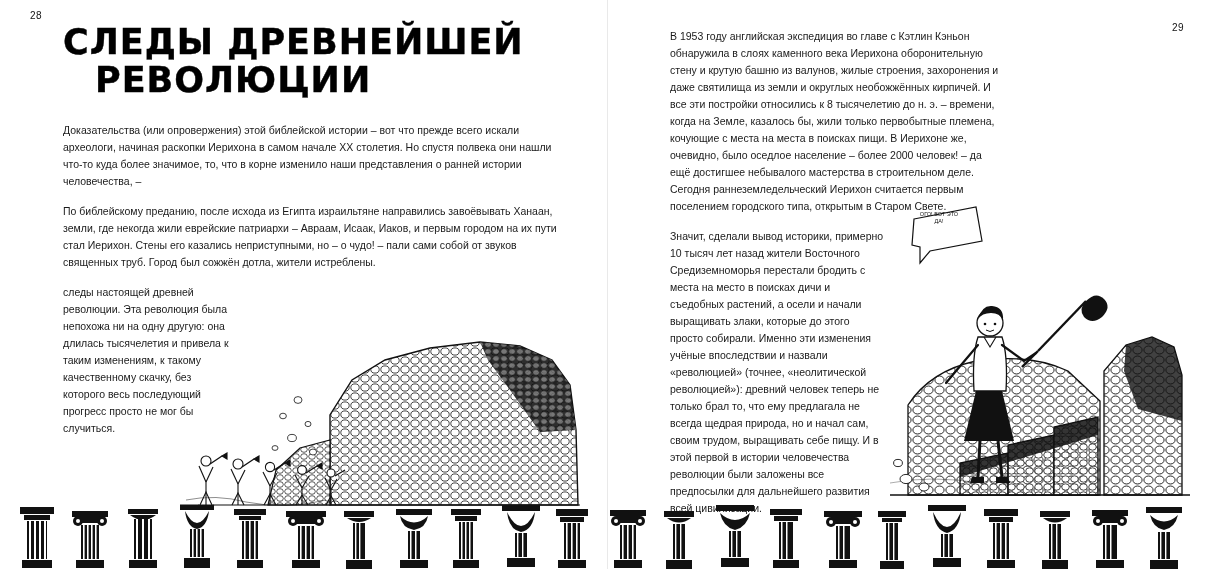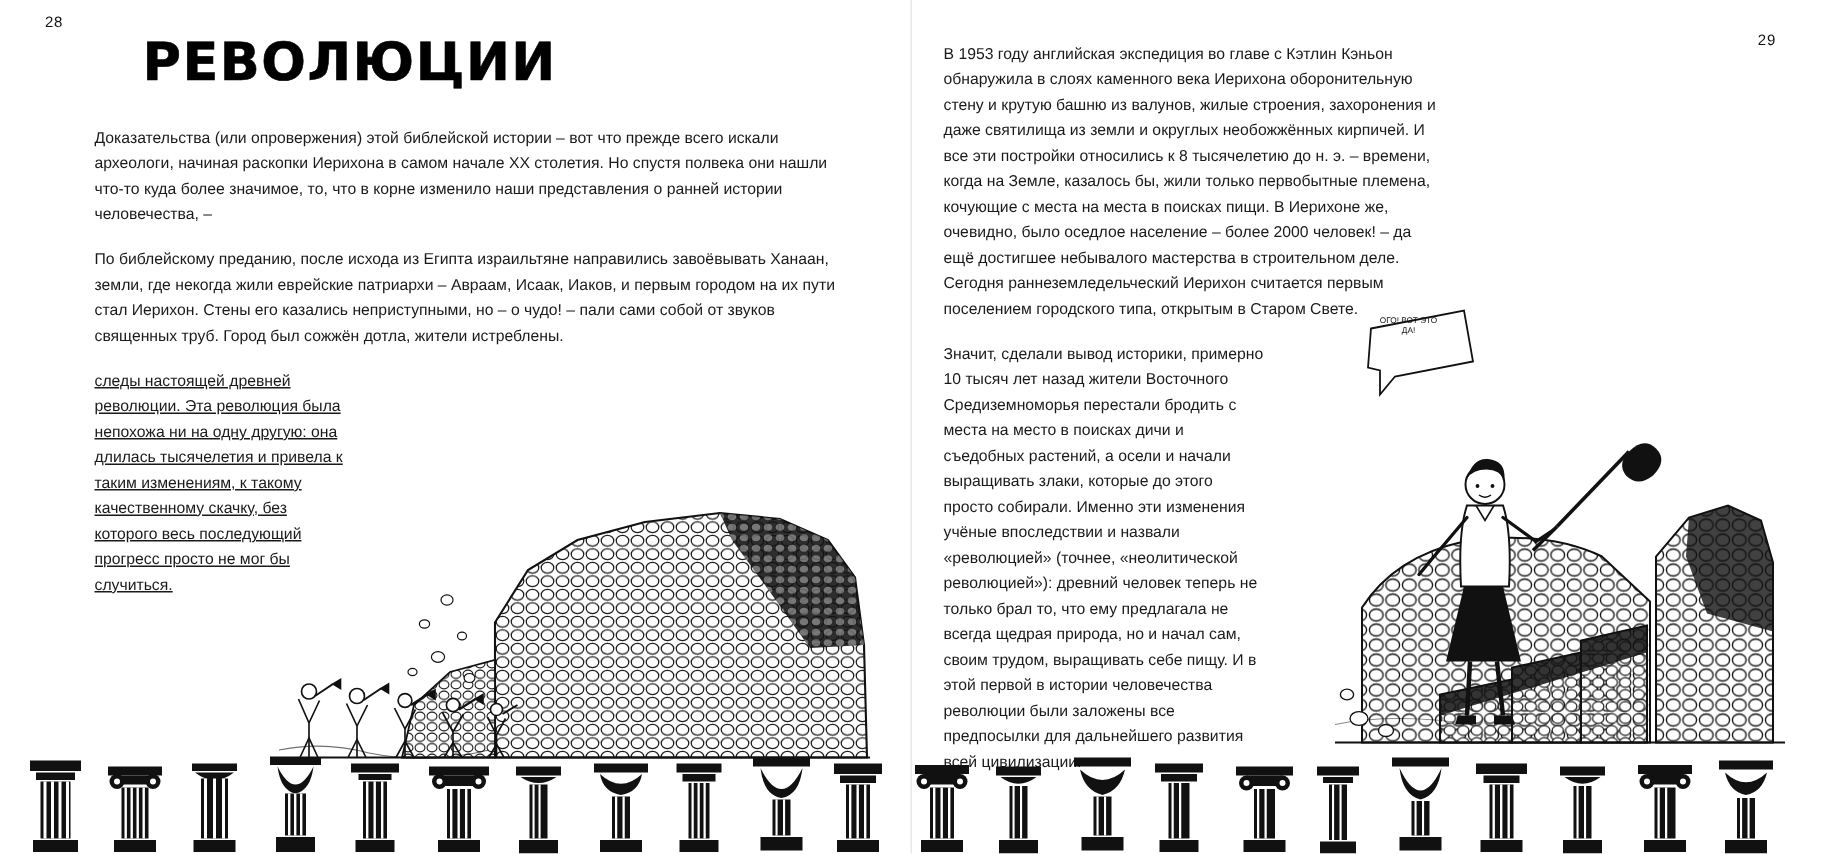--- a/index.html
+++ b/index.html
@@ -46,26 +46,26 @@
     -webkit-text-stroke:0.4px #000;
   }
   .title .l2{display:block;margin-left:32px;}
   .body-text{
     font-size:10.5px;
     line-height:1.62;
     color:#1a1a1a;
     text-align:left;
   }
   .body-text p{margin:0 0 13px 0;}
-  .narrow{width:168px;text-decoration:underline;}
+  .narrow{width:168px;}
 
   
   .right-col{
     position:absolute;
-    left:629px;top:28px;width:330px;
+    left:670px;top:28px;width:330px;
   }
   .right-col .body-text{font-size:10.5px;line-height:1.62;}
   .right-narrow{width:215px;}
 
   
   .illus{position:absolute;}
   svg{display:block;}
 
   
   .frieze{
@@ -86,20 +86,21 @@
 
 <div class="spread">
 
   <div class="gutter"></div>
 
   <div class="page-num left">28</div>
   <div class="page-num right">29</div>
 
   <div class="left-col">
     <h1 class="title">
+      <span>СЛЕДЫ ДРЕВНЕЙШЕЙ</span>
       <span class="l2">РЕВОЛЮЦИИ</span>
     </h1>
 
     <div class="body-text">
       <p>Доказательства (или опровержения) этой библейской истории – вот что прежде всего искали археологи, начиная раскопки Иерихона в самом начале XX столетия. Но спустя полвека они нашли что-то куда более значимое, то, что в корне изменило  наши представления о ранней истории человечества, –</p>
       <p>По библейскому преданию, после исхода из Египта израильтяне направились завоёвывать Ханаан, земли, где некогда жили еврейские патриархи – Авраам, Исаак, Иаков, и первым городом на их пути стал Иерихон. Стены его казались неприступными, но – о чудо! – пали сами собой от звуков священных труб. Город был сожжён дотла, жители истреблены.</p>
       <p class="narrow">следы настоящей древней революции. Эта революция была непохожа ни на одну другую: она длилась тысячелетия и привела к таким изменениям, к такому качественному скачку, без которого весь последующий прогресс просто не мог бы случиться.</p>
     </div>
   </div>
 

